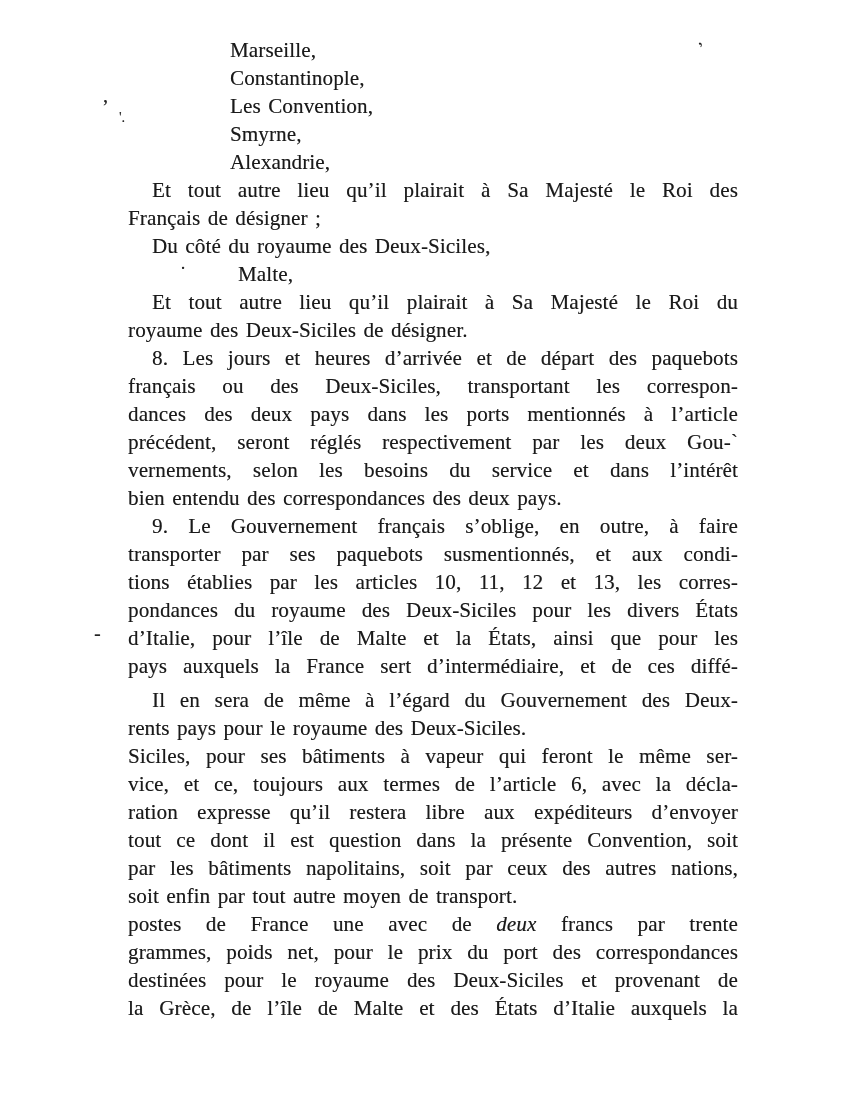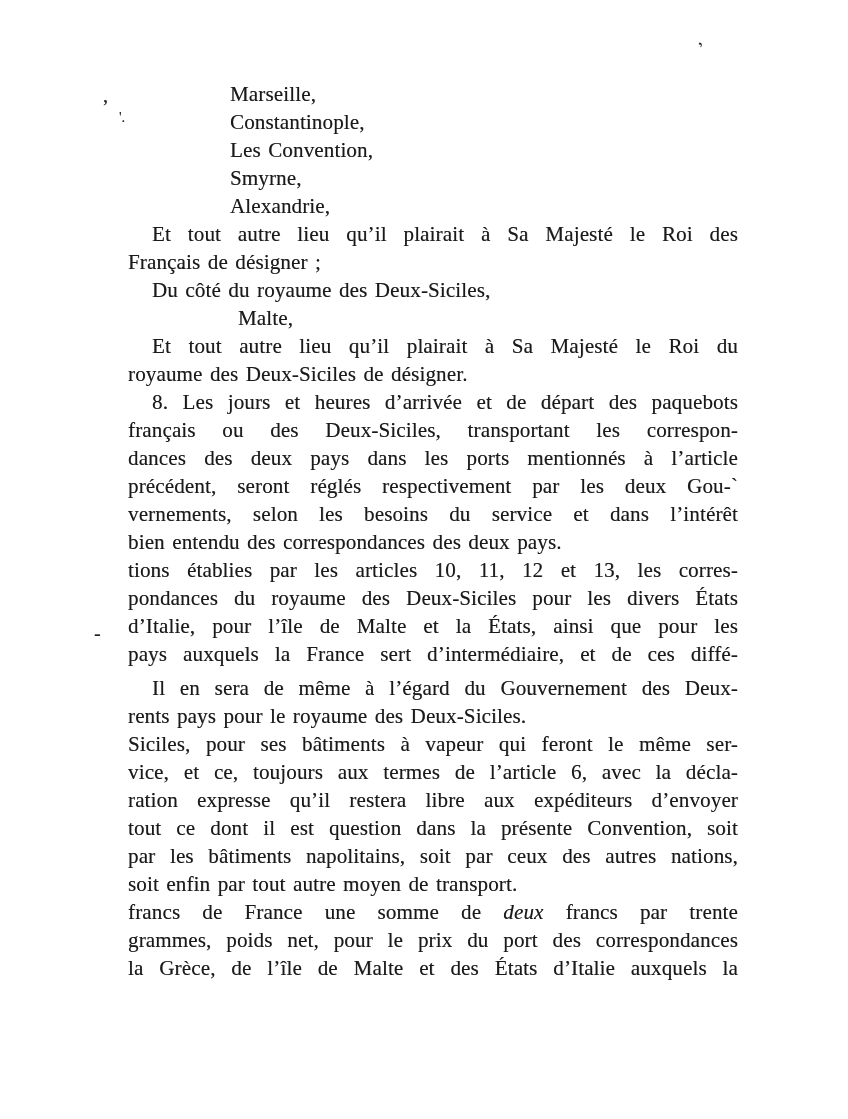--- a/index.html
+++ b/index.html
@@ -19,21 +19,20 @@
   .text-block {
     position: absolute;
     left: 128px;
     top: 36px;
     width: 610px;
     font-size: 21px;
     line-height: 28px;
     letter-spacing: 0.15px;
     word-spacing: 2px;
     text-shadow: 0.3px 0.3px 0 rgba(0,0,0,0.45);
-    margin-top: 44px;
   }
   .line { white-space: normal; }
   .j { text-align: justify; text-align-last: justify; }
   .indent { padding-left: 24px; }
   .city { padding-left: 102px; }
   .city-naples { padding-left: 110px; }
   .gap { margin-top: 6px; }
   .ital { font-style: italic; }
   .mark {
     position: absolute;
@@ -74,32 +73,35 @@
     <div class="line indent j">Et tout autre lieu qu’il plairait à Sa Majesté le Roi du</div>
     <div class="line">royaume des Deux-Siciles de désigner.</div>
 
     <div class="line indent j">8. Les jours et heures d’arrivée et de départ des paquebots</div>
     <div class="line j">français ou des Deux-Siciles, transportant les correspon-</div>
     <div class="line j">dances des deux pays dans les ports mentionnés à l’article</div>
     <div class="line j">précédent, seront réglés respectivement par les deux Gou-`</div>
     <div class="line j">vernements, selon les besoins du service et dans l’intérêt</div>
     <div class="line">bien entendu des correspondances des deux pays.</div>
 
+    <div class="line indent j">9. Le Gouvernement français s’oblige, en outre, à faire</div>
+    <div class="line j">transporter par ses paquebots susmentionnés, et aux condi-</div>
     <div class="line j">tions établies par les articles 10, 11, 12 et 13, les corres-</div>
     <div class="line j">pondances du royaume des Deux-Siciles pour les divers États</div>
     <div class="line j">d’Italie, pour l’île de Malte et la États, ainsi que pour les</div>
     <div class="line j">pays auxquels la France sert d’intermédiaire, et de ces diffé-</div>
     <div class="line indent j gap">Il en sera de même à l’égard du Gouvernement des Deux-</div>
 
     <div class="line">rents pays pour le royaume des Deux-Siciles.</div>
     <div class="line j">Siciles, pour ses bâtiments à vapeur qui feront le même ser-</div>
     <div class="line j">vice, et ce, toujours aux termes de l’article 6, avec la décla-</div>
     <div class="line j">ration expresse qu’il restera libre aux expéditeurs d’envoyer</div>
     <div class="line j">tout ce dont il est question dans la présente Convention, soit</div>
     <div class="line j">par les bâtiments napolitains, soit par ceux des autres nations,</div>
     <div class="line">soit enfin par tout autre moyen de transport.</div>
 
-    <div class="line j"><span>francs de France une somme de</span> <em class="ital">deux</em> <span>francs par trente</span></div>
+    <div class="line j"><span>postes de France une avec de</span> <em class="ital">deux</em> <span>francs par trente</span></div>
     <div class="line j">grammes, poids net, pour le prix du port des correspondances</div>
+    <div class="line j">destinées pour le royaume des Deux-Siciles et provenant de</div>
     <div class="line j">la Grèce, de l’île de Malte et des États d’Italie auxquels la</div>
 
   </div>
 </div>
 
 </body></html>

